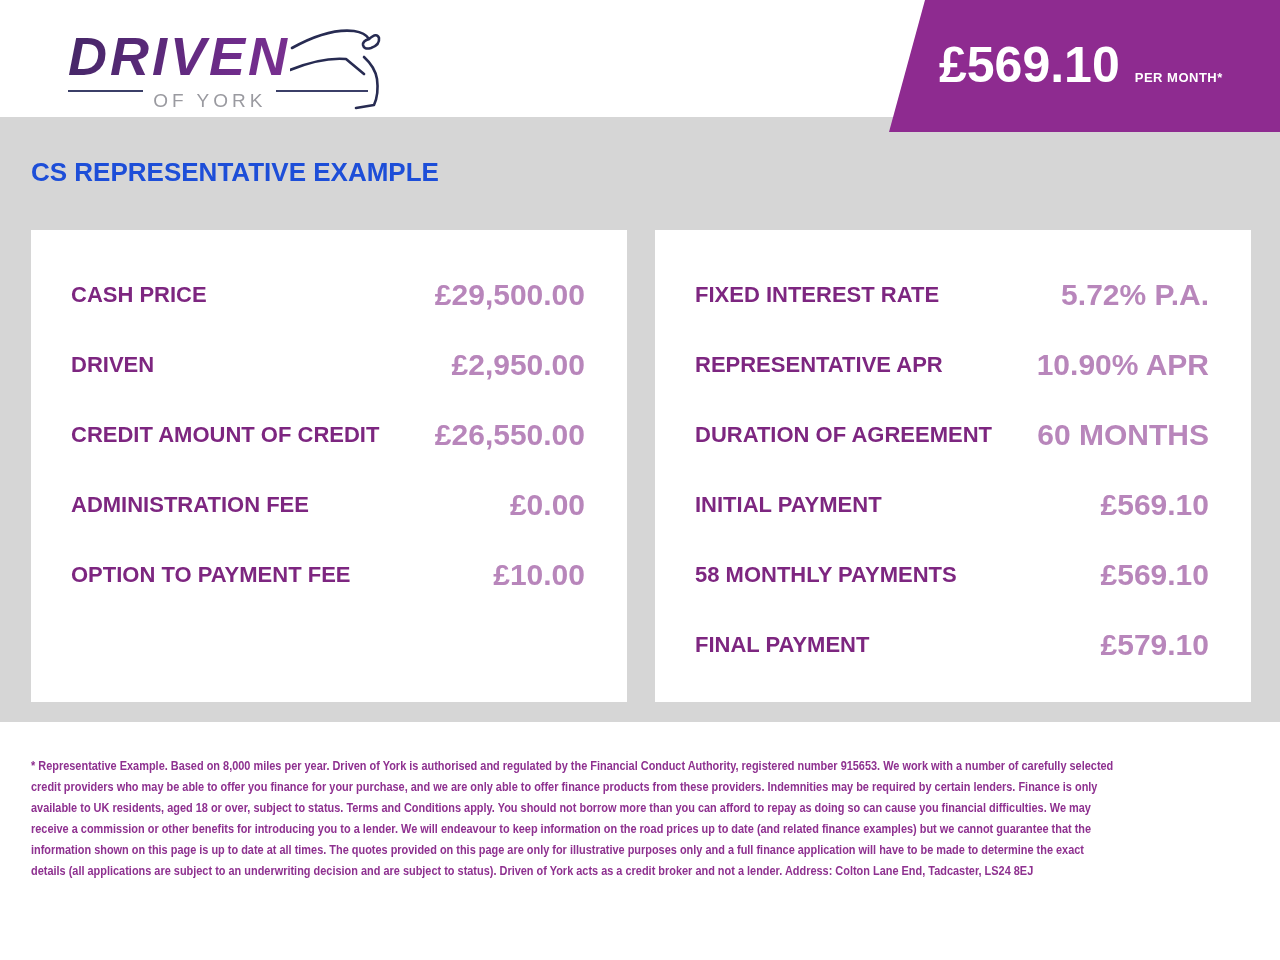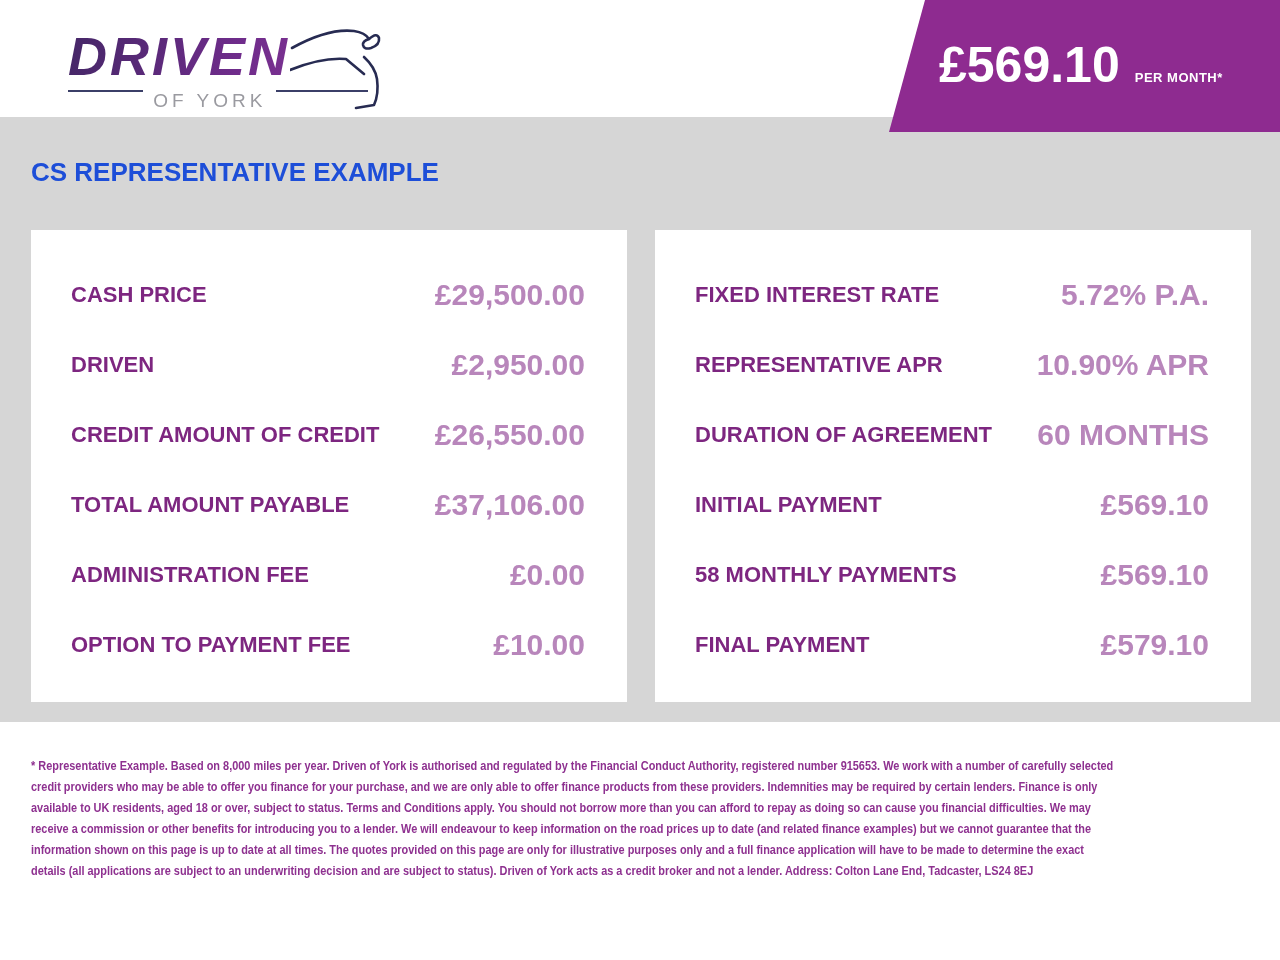--- a/index.html
+++ b/index.html
@@ -203,24 +203,20 @@
         </div>
         <div class="row">
           <span class="label">DRIVEN</span>
           <span class="value">£2,950.00</span>
         </div>
         <div class="row">
           <span class="label">CREDIT AMOUNT OF CREDIT</span>
           <span class="value">£26,550.00</span>
         </div>
         <div class="row">
-          <span class="label">TOTAL AMOUNT PAYABLE</span>
-          <span class="value">£37,106.00</span>
-        </div>
-        <div class="row">
           <span class="label">ADMINISTRATION FEE</span>
           <span class="value">£0.00</span>
         </div>
         <div class="row">
           <span class="label">OPTION TO PAYMENT FEE</span>
           <span class="value">£10.00</span>
         </div>
       </section>
 
       <section class="panel">

